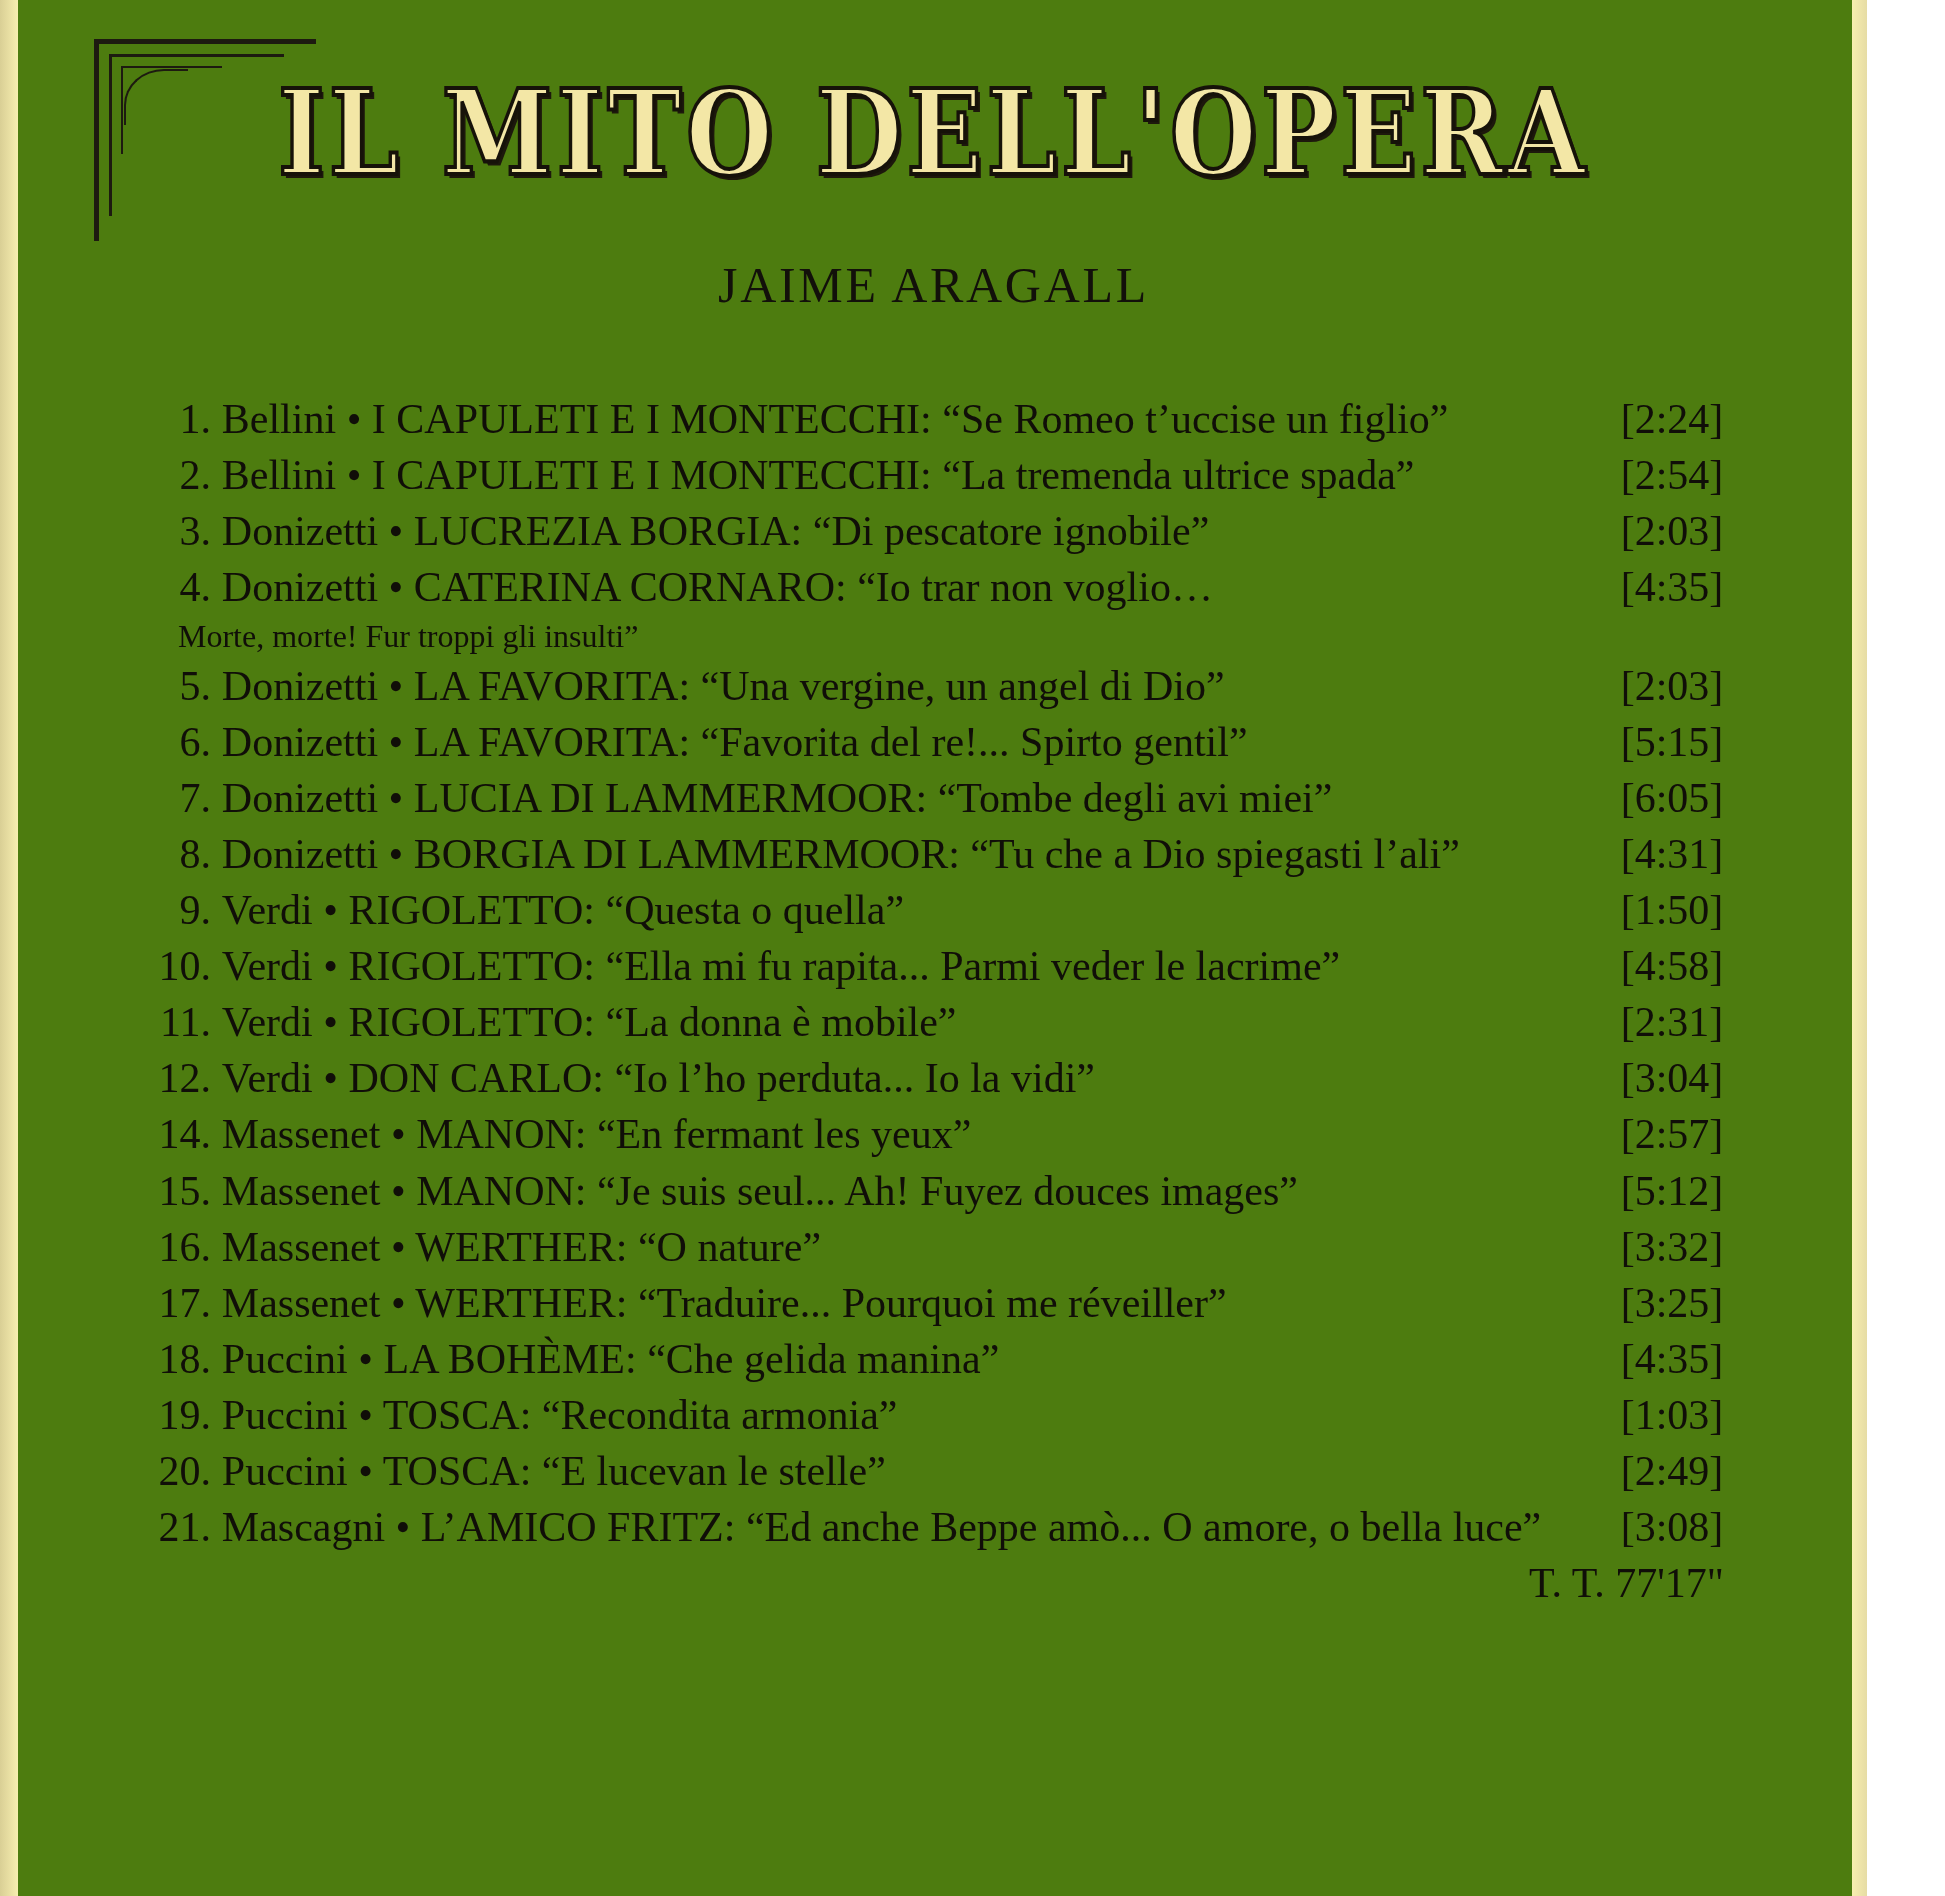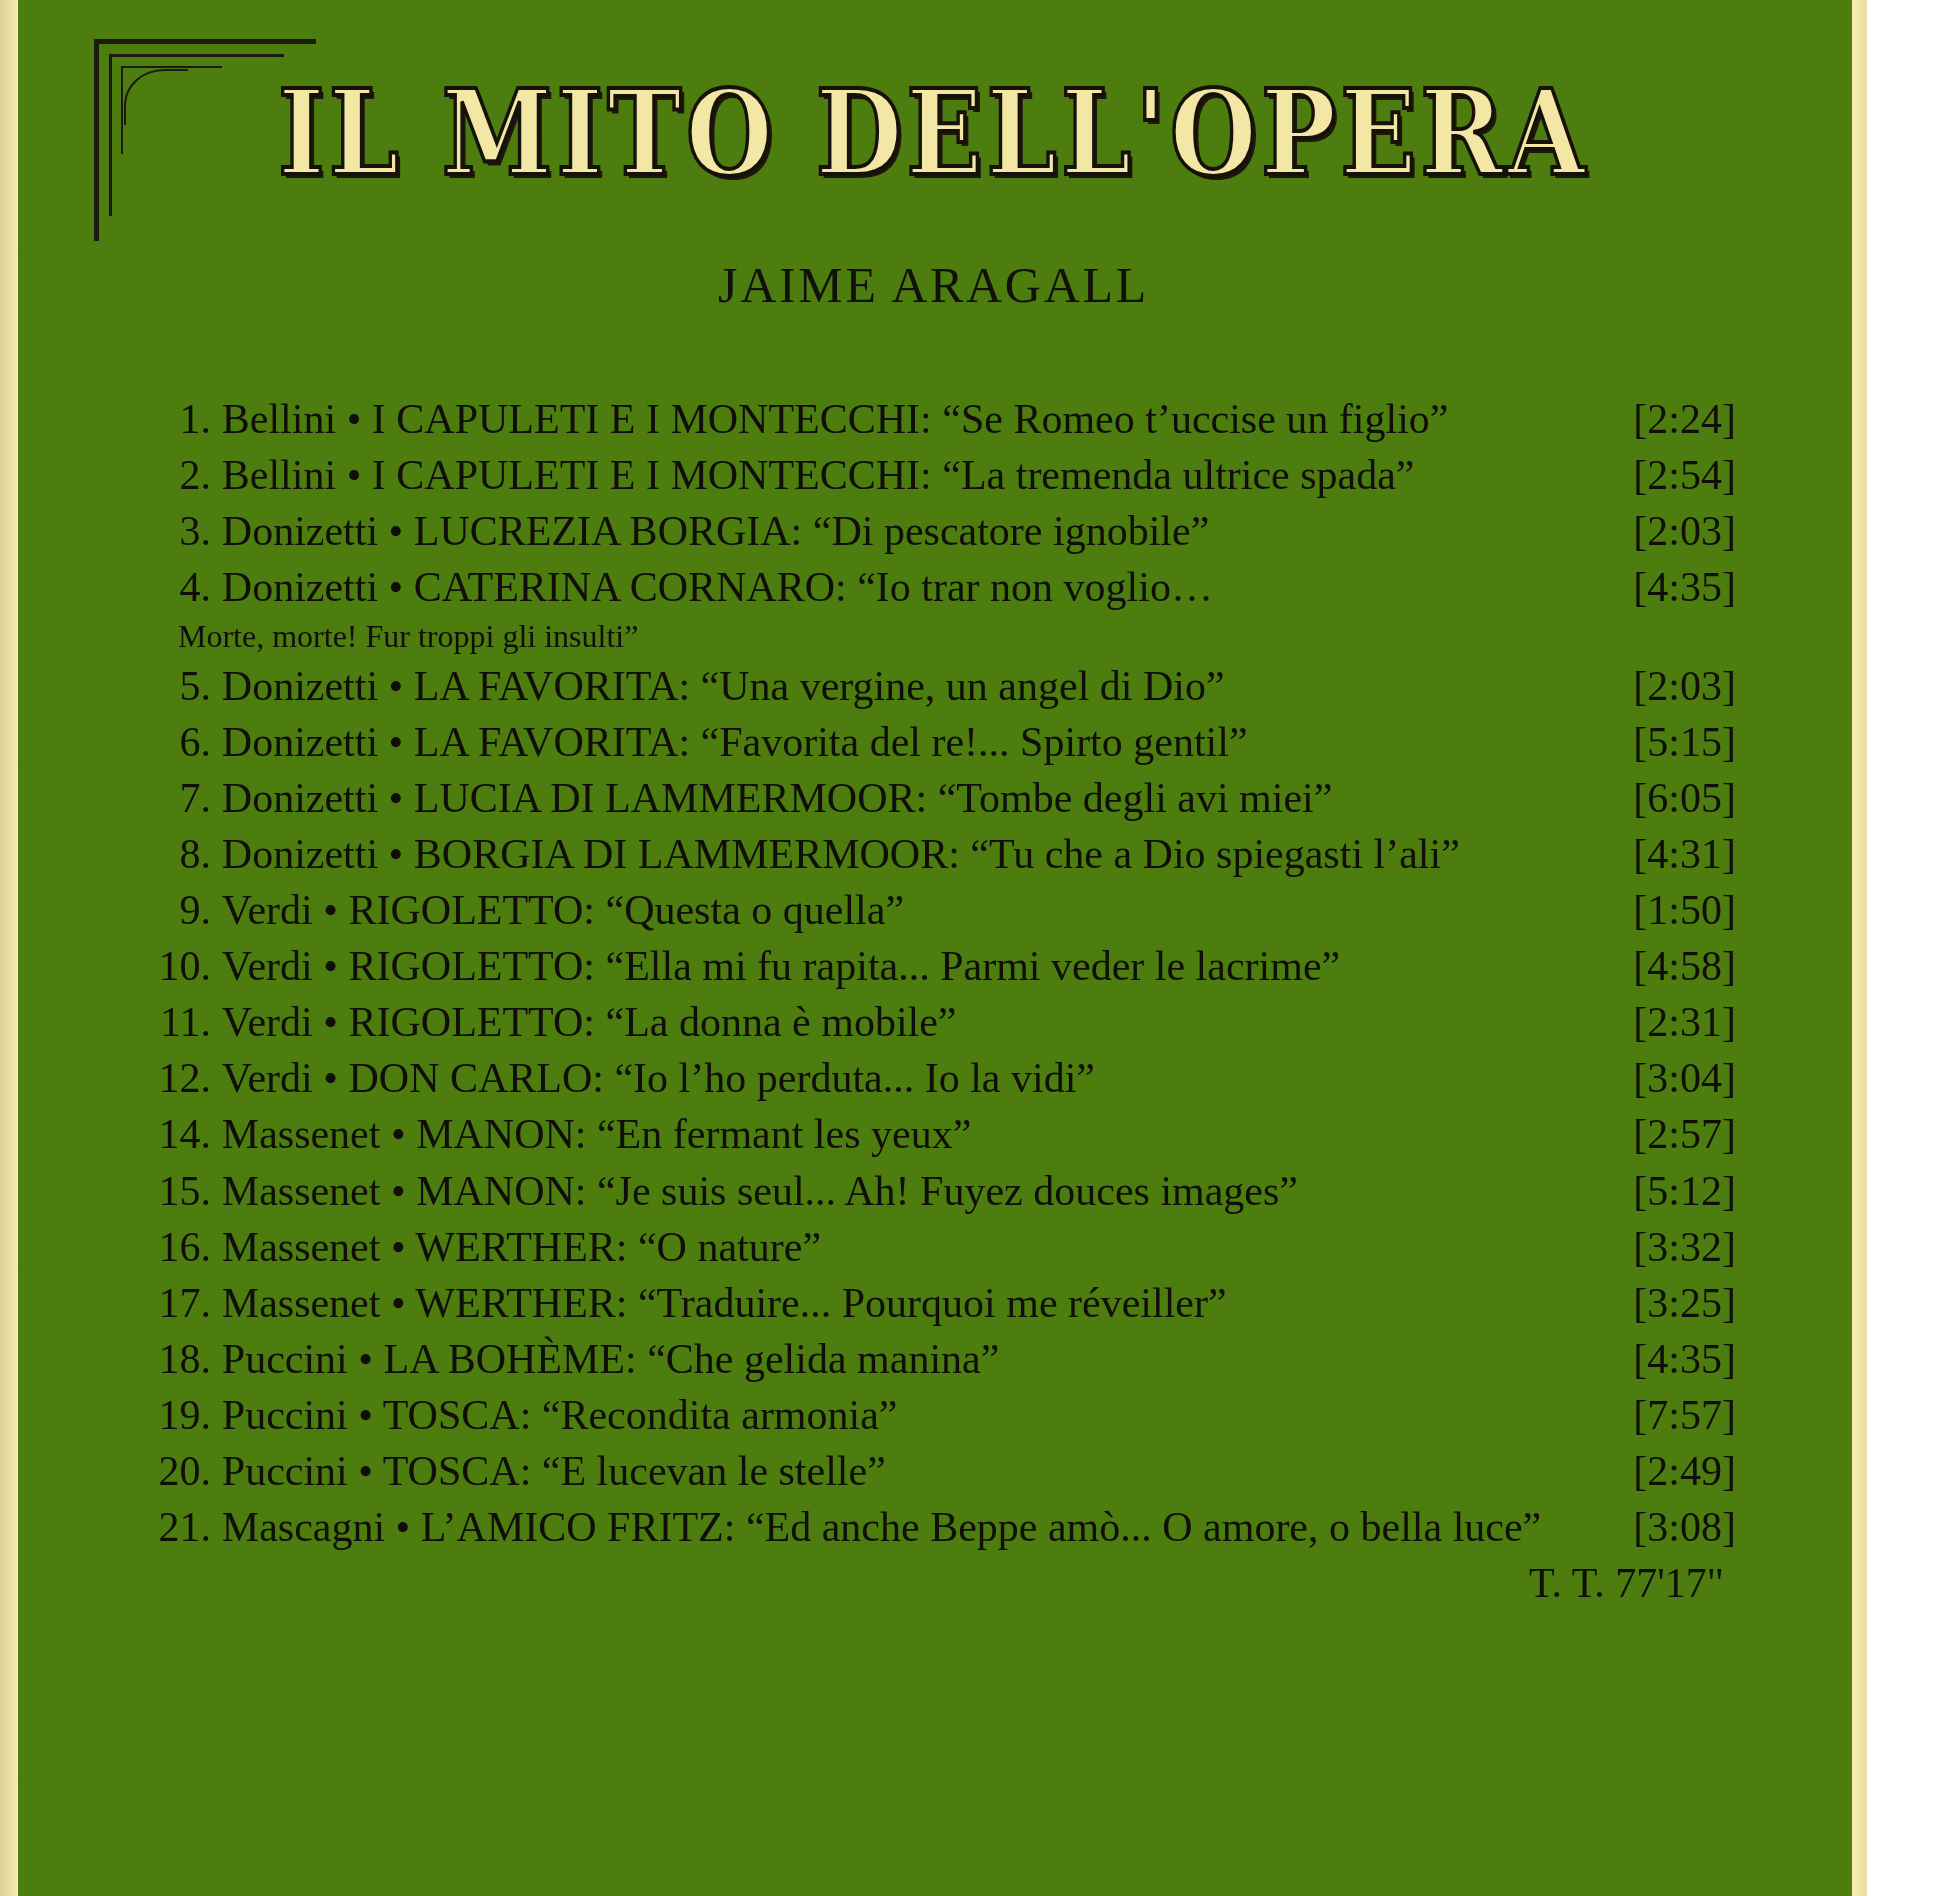--- a/index.html
+++ b/index.html
@@ -140,21 +140,21 @@
     padding-right: 10.8px;
     flex: 0 0 auto;
   }
   .t-text {
     flex: 1 1 auto;
     overflow: hidden;
   }
   .t-time {
     flex: 0 0 auto;
     width: 128px;
-    text-align: right;
+    text-align: center;
     padding-left: 6.7px;
   }
   .track-cont-line {
     font-size: 32px;
     line-height: 1.335;
     color: #100e08;
     padding-left: 40px;
   }
   .totaltime {
     margin-top: 4px;
@@ -301,21 +301,21 @@
         <span class="t-time">[3:25]</span>
       </div>
       <div class="track">
         <span class="t-num">18.</span>
         <span class="t-text">Puccini • LA BOHÈME: “Che gelida manina”</span>
         <span class="t-time">[4:35]</span>
       </div>
       <div class="track">
         <span class="t-num">19.</span>
         <span class="t-text">Puccini • TOSCA: “Recondita armonia”</span>
-        <span class="t-time">[7:57]</span>
+        <span class="t-time">[1:03]</span>
       </div>
       <div class="track">
         <span class="t-num">20.</span>
         <span class="t-text">Puccini • TOSCA: “E lucevan le stelle”</span>
         <span class="t-time">[2:49]</span>
       </div>
       <div class="track">
         <span class="t-num">21.</span>
         <span class="t-text">Mascagni • L’AMICO FRITZ: “Ed anche Beppe amò... O amore, o bella luce”</span>
         <span class="t-time">[3:08]</span>

